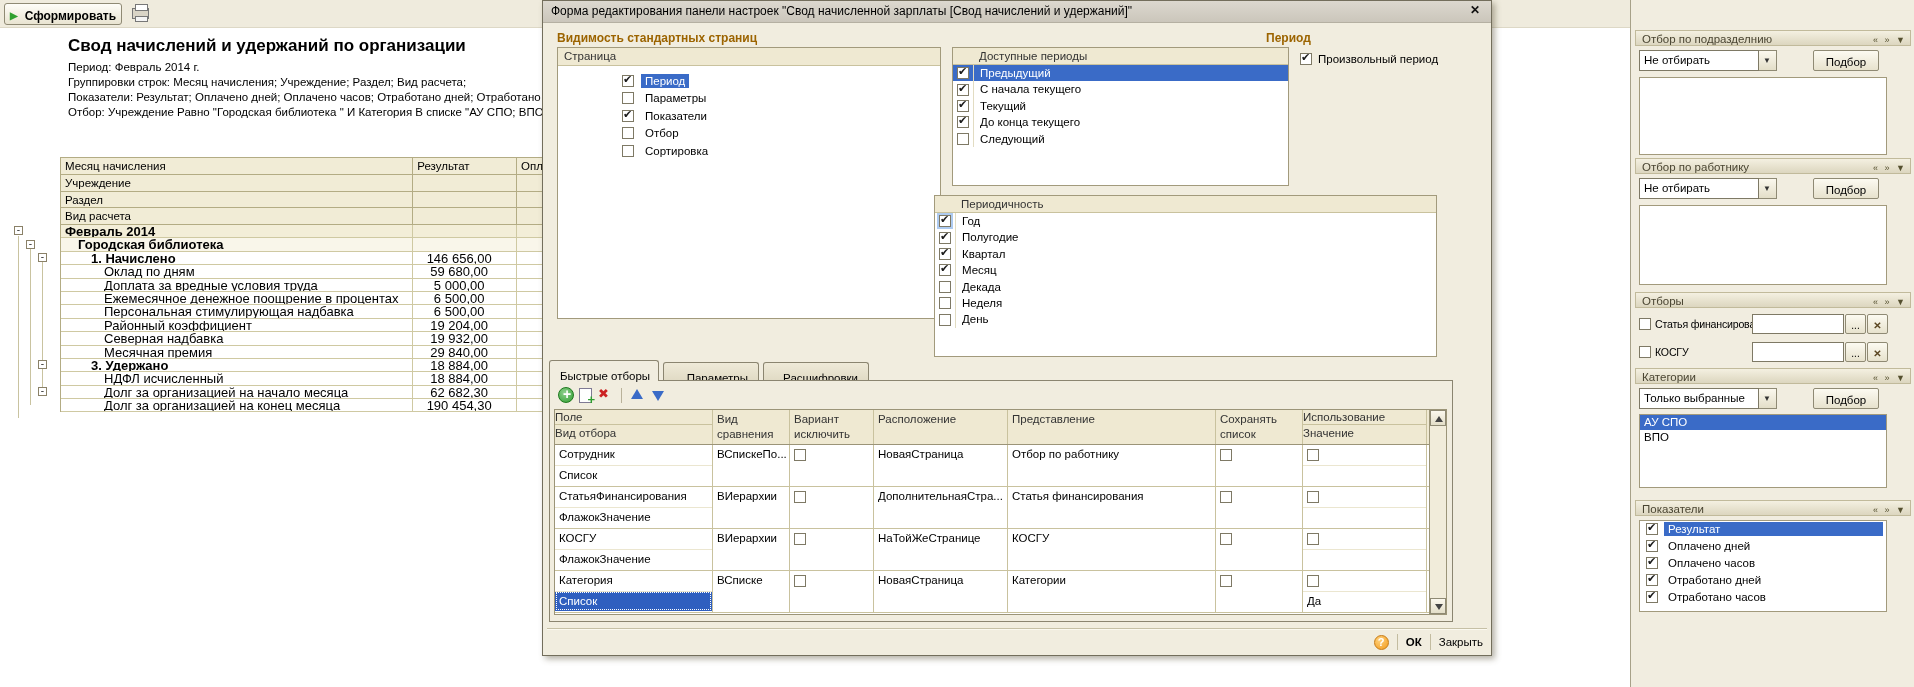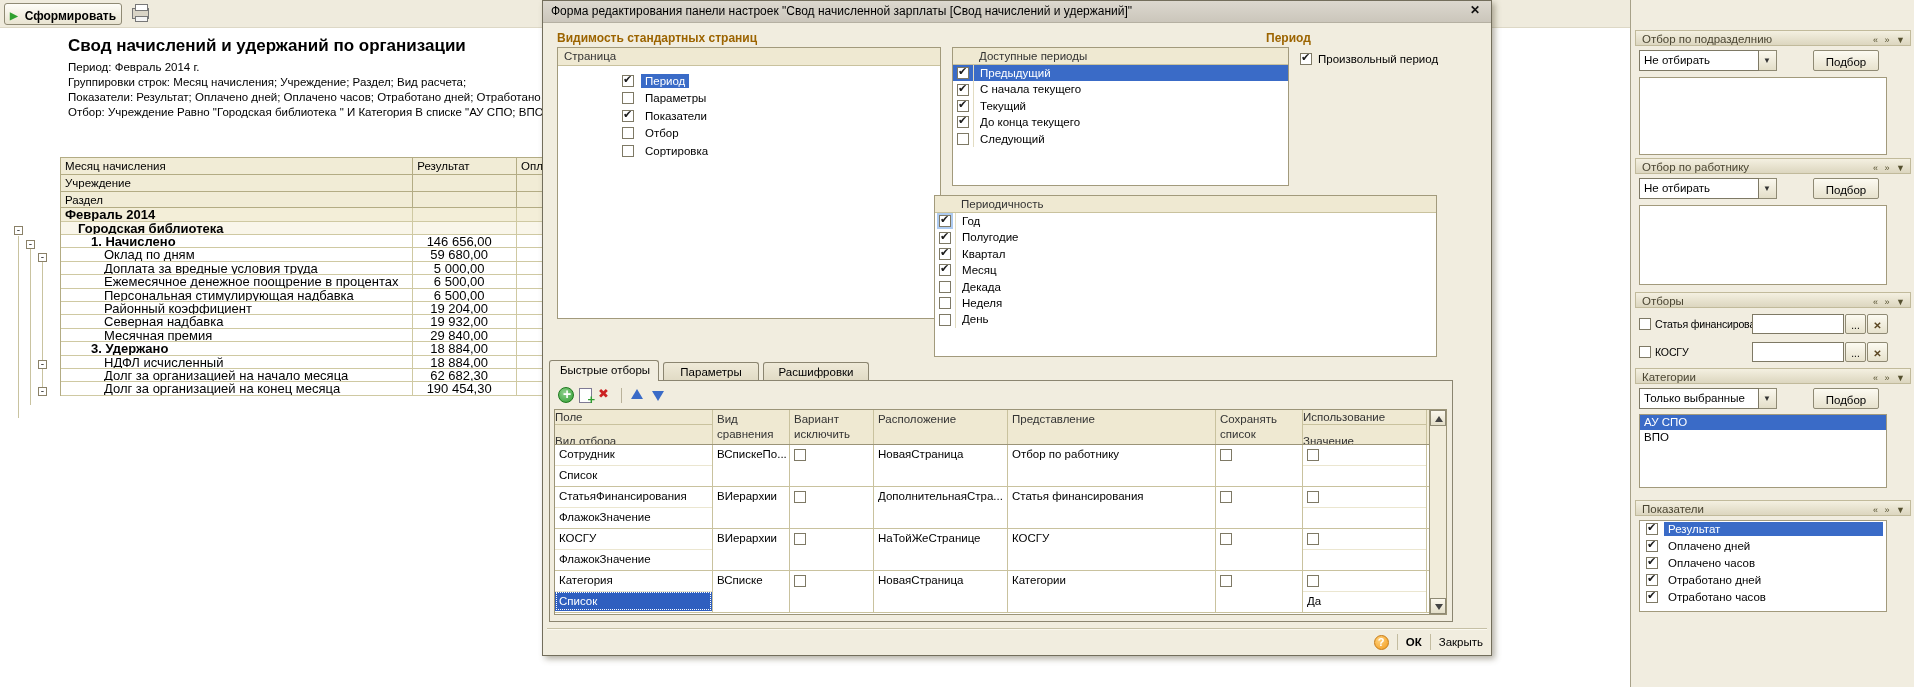--- a/index.html
+++ b/index.html
@@ -60,38 +60,38 @@
 .dlist{position:absolute;background:#fff;border:1px solid #A29A7C}
 .lh{height:17px;background:#EFE9D2;border-bottom:1px solid #C9C29E;padding:2px 4px 0 26px;color:#333;white-space:nowrap;overflow:hidden}
 .lh.plain{padding-left:6px;height:18px}
 .prow{display:flex;align-items:center;height:17.5px;padding-left:64px}
 .prow .ltext{margin-left:7px;padding:1px 4px;white-space:nowrap}
 .lrow{display:flex;align-items:stretch;height:16.4px}
 .lrow .cbcol{width:21px;display:flex;justify-content:center;align-items:center;border-right:1px solid #E2DCC2;flex:none}
 .lrow .ltext{padding:2px 6px 0;flex:1;white-space:nowrap;overflow:hidden}
 .pgap{height:6px}
 
-.tab{position:absolute;height:19px;top:361px;background:linear-gradient(#EFEAD8,#E0DAC4);border:1px solid #8B8570;border-bottom:none;border-radius:3px 3px 0 0;padding:3px 10px 0;text-align:center;white-space:nowrap;font-size:11.5px}
+.tab{position:absolute;height:19px;top:361px;background:linear-gradient(#EFEAD8,#E0DAC4);border:1px solid #8B8570;border-bottom:none;border-radius:3px 3px 0 0;padding:9px 10px 0;text-align:right;white-space:nowrap;font-size:11.5px}
 .tab.active{top:359px;height:21px;background:#F1EDDF;z-index:3}
 .tframe{position:absolute;left:6px;top:379px;width:904px;height:242px;border:1px solid #8B8570;background:#F1EDDF;z-index:2}
 .ttools{position:absolute;left:8px;top:5px;height:18px;display:flex;align-items:center}
 .ti{width:16px;height:16px;display:inline-block;margin-right:5px;position:relative}
 .ti.add{background:radial-gradient(circle at 40% 35%,#8FD08F,#2E9E2E);border-radius:50%;border:1px solid #1E7A1E}
 .ti.add::after{content:"+";color:#fff;position:absolute;left:4px;top:-2px;font-weight:bold;font-size:14px}
 .ti.addcopy{background:#fff;border:1px solid #7F7A94;width:13px;height:15px}
 .ti.addcopy::after{content:"+";color:#2E9E2E;font-weight:bold;position:absolute;right:-4px;bottom:-5px;font-size:13px}
 .ti.del::after{content:"\2716";color:#CC2222;font-size:13px;position:absolute;left:1px;top:-1px}
 .tsep{width:1px;height:15px;background:#B9B29A;margin:0 7px 0 3px}
 .ti.up::after{content:"";position:absolute;left:2px;top:2px;border-left:6px solid transparent;border-right:6px solid transparent;border-bottom:10px solid #3A6BC7}
 .ti.down::after{content:"";position:absolute;left:2px;top:4px;border-left:6px solid transparent;border-right:6px solid transparent;border-top:10px solid #3A6BC7}
 
 .ftable{position:absolute;left:4px;top:28px;width:893px;height:206px;border:1px solid #9B9478;background:#fff}
 .fhead{display:flex;height:35px;background:#EFE9D2;border-bottom:1px solid #9B9478;width:874px}
 .fh{border-right:1px solid #C9C29E;padding:2px 4px;color:#333;line-height:15px;overflow:hidden}
-.fh .hl{height:17px;border-bottom:1px solid #C9C29E;margin:-2px -4px 8px;padding:2px 4px 0}
+.fh .hl{height:17px;border-bottom:1px solid #C9C29E;margin:-2px -4px 0;padding:2px 4px 0}
 .fh .hl2{height:16px;margin:0 -4px;padding:1px 4px 0}
 .w1{width:158px}.w2{width:77px}.w3{width:84px}.w4{width:134px}.w5{width:208px}.w6{width:87px}.w7{width:124px}
 .frow{display:flex;height:42px;border-bottom:1px solid #C9C29E;width:874px}
 .fc{border-right:1px solid #C9C29E;overflow:hidden;white-space:nowrap}
 .s1{height:20px;padding:3px 4px 0}
 .s2{height:20px;border-top:1px solid #EBE6D0;padding:3px 4px 0}
 .cellsel{background:#2F5FBF;color:#fff;outline:1px dotted #fff;outline-offset:-2px}
 .fc .cb{margin:4px 0 0 4px}
 .vscroll{position:absolute;right:0;top:0;bottom:0;width:17px;border-left:1px solid #9B9478;background:#F1ECDA;display:flex;flex-direction:column;justify-content:space-between}
 .sbtn{height:16px;border:1px solid #8F8A74;background:linear-gradient(#FBF8EE,#E3DEC8);position:relative}
@@ -160,20 +160,25 @@
     <div class="hrow">
       <div class="hc c1 ind0">Учреждение</div>
       <div class="hc c2"></div>
         <div class="hc c3"></div>
     </div>
     <div class="hrow">
       <div class="hc c1 ind0">Раздел</div>
       <div class="hc c2"></div>
         <div class="hc c3"></div>
     </div>
+    <div class="hrow">
+      <div class="hc c1 ind0">Вид расчета</div>
+      <div class="hc c2"></div>
+        <div class="hc c3"></div>
+    </div>
 
     <div class="rrow bgA">
       <div class="rc c1 lbl ind0 bold">Февраль 2014</div>
       <div class="rc c2 val"></div>
         <div class="rc c3"></div>
     </div>
     <div class="rrow bgB">
       <div class="rc c1 ind1 bold">Городская библиотека</div>
       <div class="rc c2 val"></div>
         <div class="rc c3"></div>

